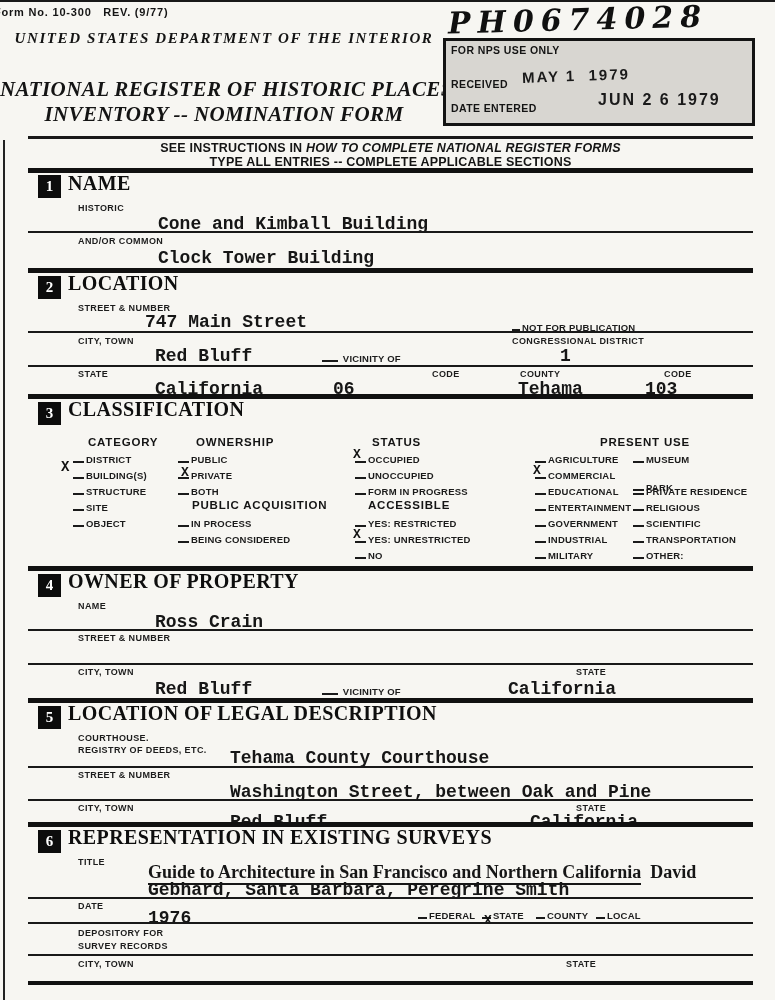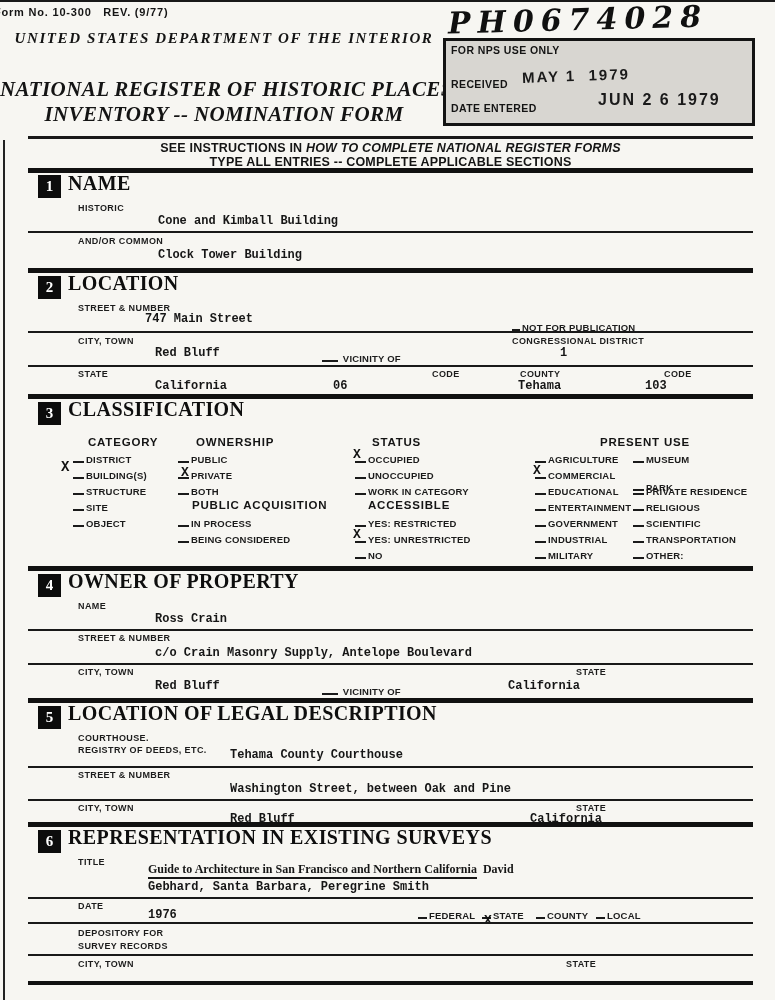--- a/index.html
+++ b/index.html
@@ -11,21 +11,21 @@
   .abs{position:absolute;}
   .hline{position:absolute;background:#191919;height:2px;}
   .thick{height:5px;background:#111;}
   .vline{position:absolute;background:#222;width:2px;}
   .lbl{
     position:absolute;font-size:9px;font-weight:700;letter-spacing:.4px;
     color:#1c1c1c;white-space:nowrap;
   }
   .typed{
     position:absolute;font-family:"Liberation Mono","DejaVu Sans Mono",monospace;
-    font-size:12px;font-weight:700;color:#161616;white-space:pre;
+    font-size:18px;font-weight:700;color:#161616;white-space:pre;
   }
   .sec-title{
     position:absolute;font-family:"Liberation Serif",serif;font-weight:700;
     font-size:20px;letter-spacing:.4px;color:#0e0e0e;white-space:nowrap;
   }
   .numbox{
     position:absolute;width:23px;height:23px;background:#0c0c0c;color:#fff;
     text-align:center;line-height:23px;font-family:"Liberation Serif",serif;
     font-weight:700;font-size:15px;
   }
@@ -125,21 +125,21 @@
 
   <div class="citem" style="left:178px;top:452px;"><span class="mark"></span><span class="blank"></span><span>PUBLIC</span></div>
   <div class="citem" style="left:178px;top:468px;"><span class="mark" style="left:3px;top:-3px;">X</span><span class="blank"></span><span>PRIVATE</span></div>
   <div class="citem" style="left:178px;top:484px;"><span class="mark"></span><span class="blank"></span><span>BOTH</span></div>
   <div class="chead" style="left:192px;top:499px;">PUBLIC ACQUISITION</div>
   <div class="citem" style="left:178px;top:516px;"><span class="mark"></span><span class="blank"></span><span>IN PROCESS</span></div>
   <div class="citem" style="left:178px;top:532px;"><span class="mark"></span><span class="blank"></span><span>BEING CONSIDERED</span></div>
 
   <div class="citem" style="left:355px;top:452px;"><span class="mark" style="left:-2px;top:-5px;">X</span><span class="blank"></span><span>OCCUPIED</span></div>
   <div class="citem" style="left:355px;top:468px;"><span class="mark"></span><span class="blank"></span><span>UNOCCUPIED</span></div>
-  <div class="citem" style="left:355px;top:484px;"><span class="mark"></span><span class="blank"></span><span>WORK IN CATEGORY</span></div>
+  <div class="citem" style="left:355px;top:484px;"><span class="mark"></span><span class="blank"></span><span>FORM IN PROGRESS</span></div>
   <div class="chead" style="left:368px;top:499px;">ACCESSIBLE</div>
   <div class="citem" style="left:355px;top:516px;"><span class="mark"></span><span class="blank"></span><span>YES: RESTRICTED</span></div>
   <div class="citem" style="left:355px;top:532px;"><span class="mark" style="left:-2px;top:-5px;">X</span><span class="blank"></span><span>YES: UNRESTRICTED</span></div>
   <div class="citem" style="left:355px;top:548px;"><span class="mark"></span><span class="blank"></span><span>NO</span></div>
 
   <div class="citem" style="left:535px;top:452px;"><span class="mark"></span><span class="blank"></span><span>AGRICULTURE</span></div>
   <div class="citem" style="left:535px;top:468px;"><span class="mark" style="left:-2px;top:-5px;">X</span><span class="blank"></span><span>COMMERCIAL</span></div>
   <div class="citem" style="left:535px;top:484px;"><span class="mark"></span><span class="blank"></span><span>EDUCATIONAL</span></div>
   <div class="citem" style="left:535px;top:500px;"><span class="mark"></span><span class="blank"></span><span>ENTERTAINMENT</span></div>
   <div class="citem" style="left:535px;top:516px;"><span class="mark"></span><span class="blank"></span><span>GOVERNMENT</span></div>
@@ -155,21 +155,20 @@
   <div class="citem" style="left:633px;top:548px;"><span class="mark"></span><span class="blank"></span><span>OTHER:</span></div>
 
   <div class="hline thick" style="left:28px;top:566px;width:725px;"></div>
   <div class="numbox" style="left:38px;top:574px;">4</div>
   <div class="sec-title" style="left:68px;top:570px;">OWNER OF PROPERTY</div>
 
   <div class="lbl" style="left:78px;top:601px;">NAME</div>
   <div class="typed" style="left:155px;top:612px;">Ross Crain</div>
   <div class="hline" style="left:28px;top:629px;width:725px;"></div>
   <div class="lbl" style="left:78px;top:633px;">STREET &amp; NUMBER</div>
-  <div class="typed" style="left:155px;top:646px;">c/o Crain Masonry Supply, Antelope Boulevard</div>
   <div class="hline" style="left:28px;top:663px;width:725px;"></div>
   <div class="lbl" style="left:78px;top:667px;">CITY, TOWN</div>
   <div class="lbl" style="left:576px;top:667px;">STATE</div>
   <div class="typed" style="left:155px;top:679px;">Red Bluff</div>
   <div class="citem" style="left:322px;top:684px;"><span class="blank" style="width:16px;"></span> <span>VICINITY OF</span></div>
   <div class="typed" style="left:508px;top:679px;">California</div>
 
   <div class="hline thick" style="left:28px;top:698px;width:725px;"></div>
   <div class="numbox" style="left:38px;top:706px;">5</div>
   <div class="sec-title" style="left:68px;top:702px;">LOCATION OF LEGAL DESCRIPTION</div>

